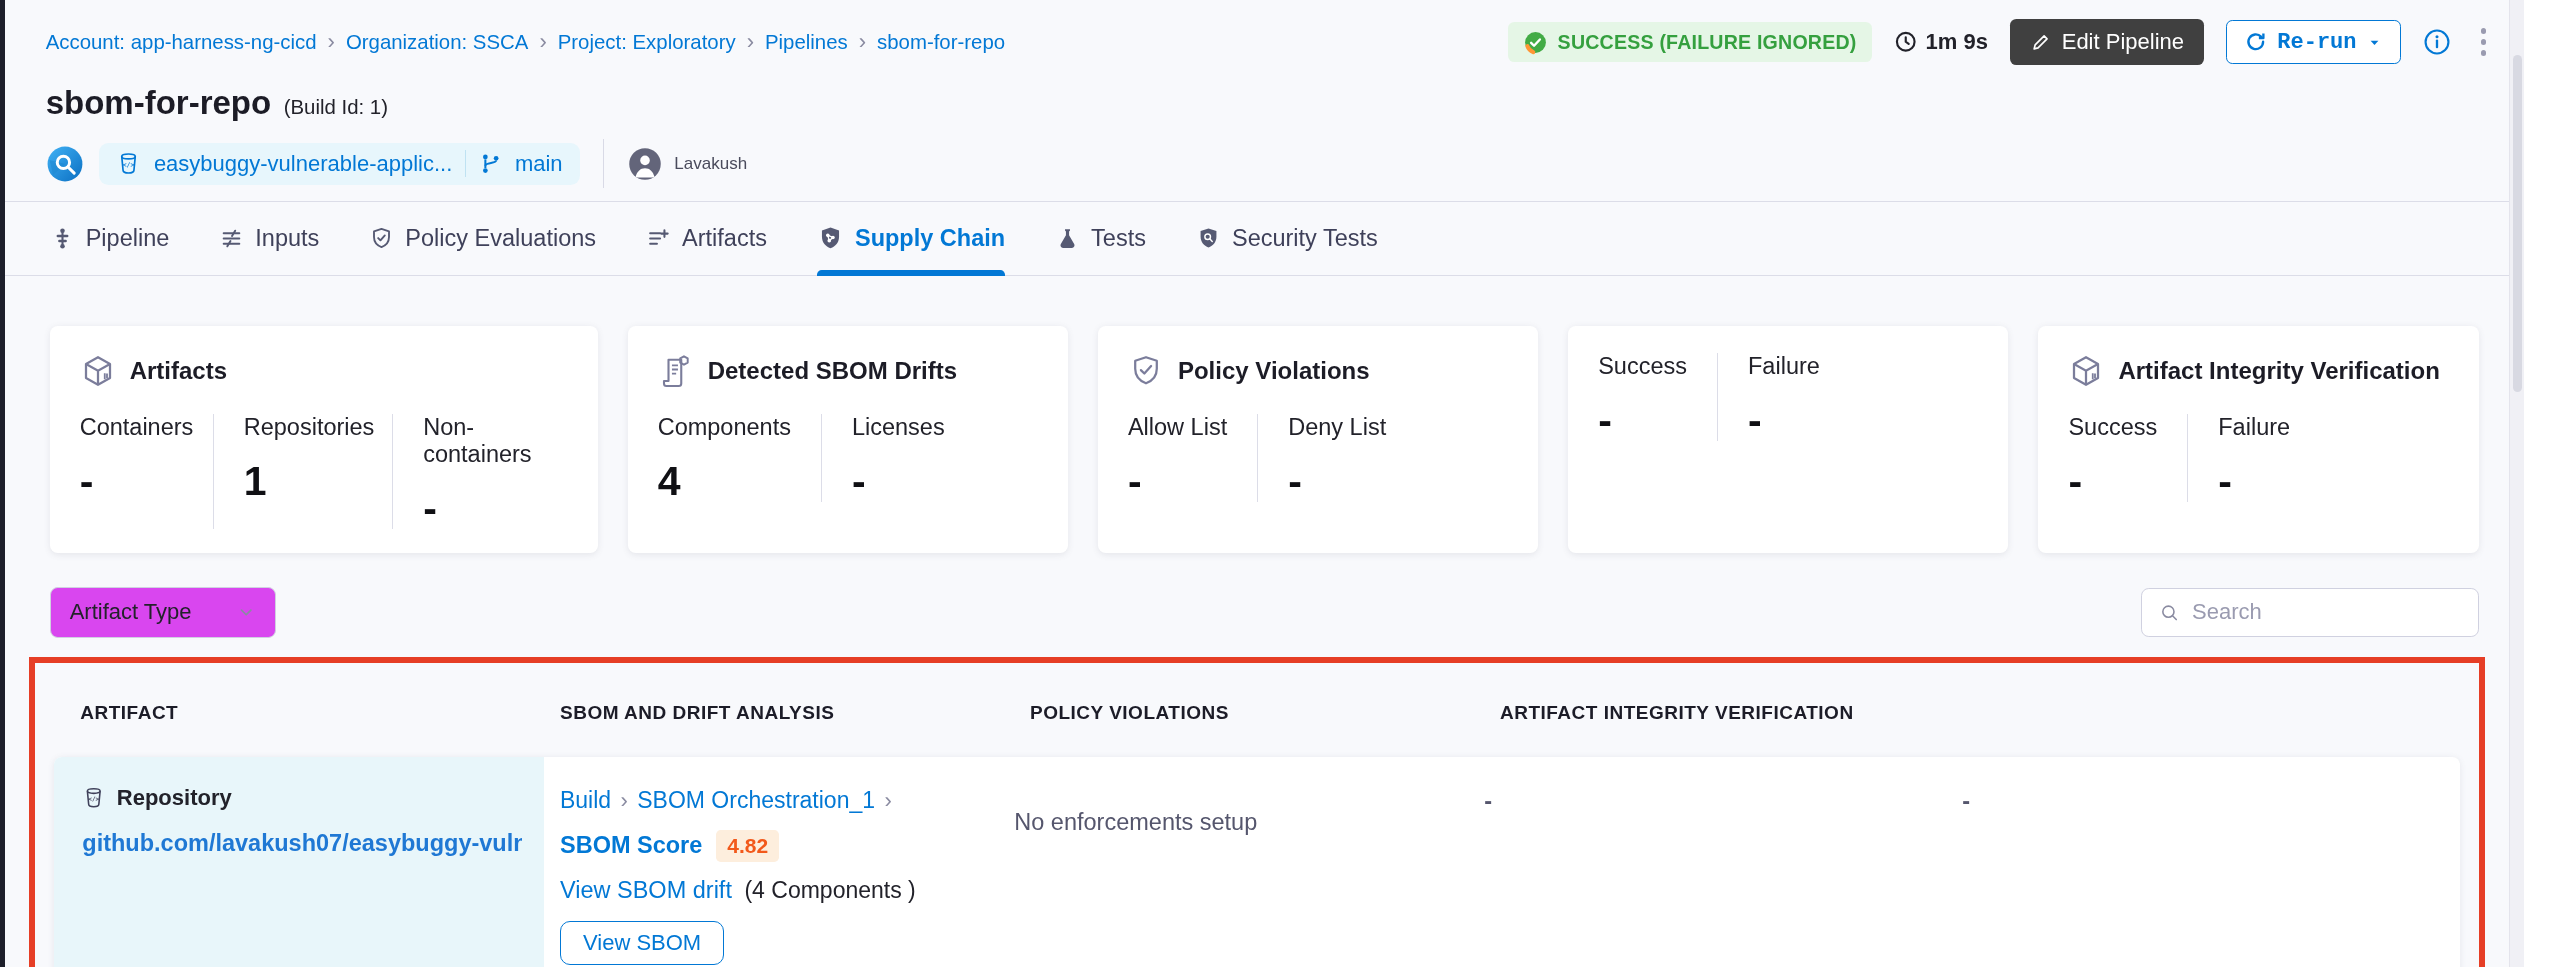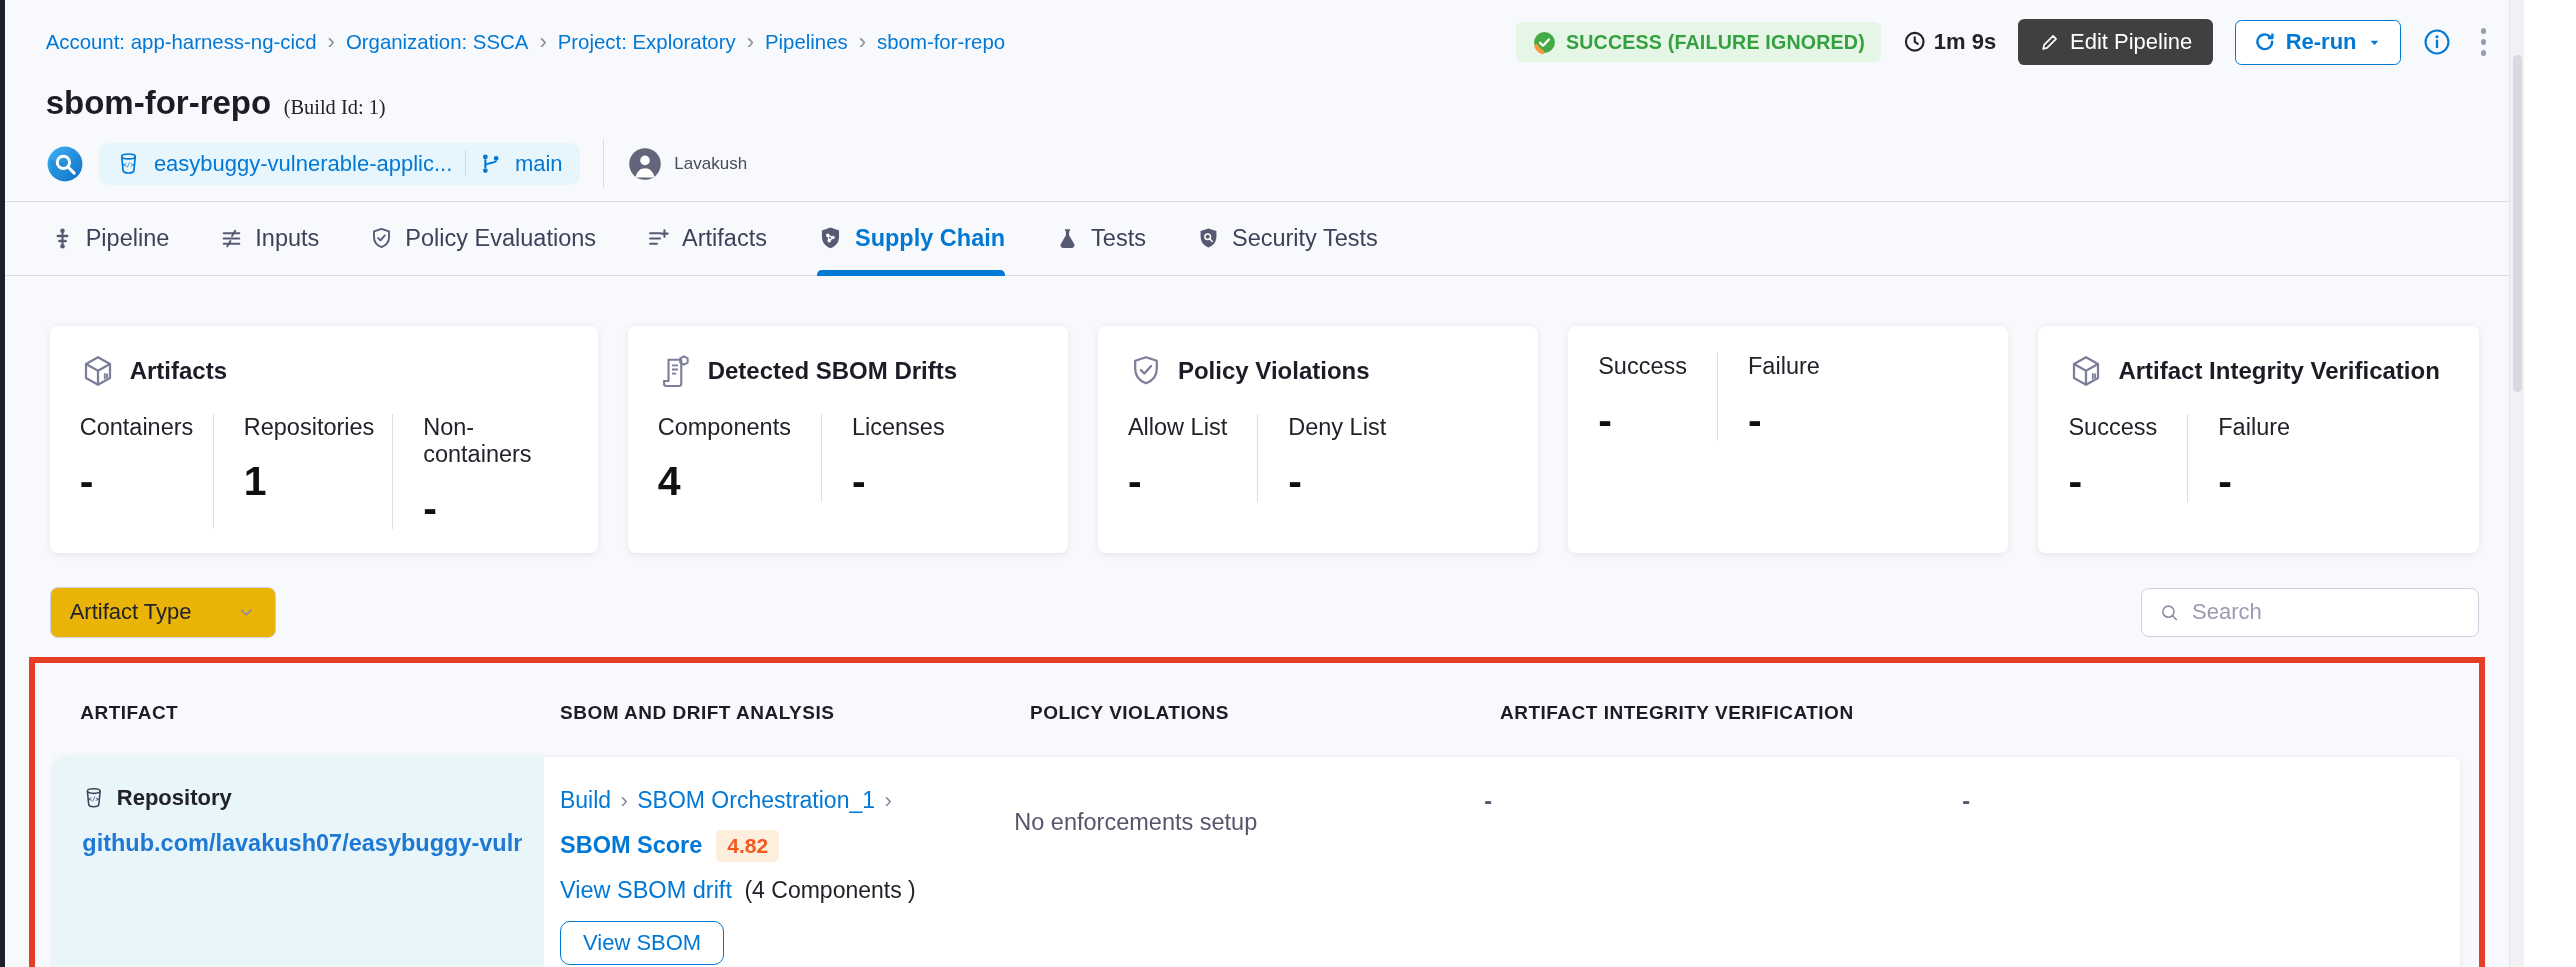--- a/index.html
+++ b/index.html
@@ -19,28 +19,28 @@
   .breadcrumb { display:flex; align-items:center; gap:11px; font-size:20.4px; }
   .breadcrumb a { color:#0278d5; text-decoration:none; cursor:pointer; }
   .crumb-sep { color:#8a8ba1; font-size:22px; line-height:1; }
   .actions { display:flex; align-items:center; gap:22px; }
   .status-badge { display:flex; align-items:center; gap:9.4px; background:#e5f6e6; border-radius:6.3px; padding:7.8px 15.7px;
                   font-size:19.6px; font-weight:bold; color:#35a03f; letter-spacing:0.2px; }
   .duration { display:flex; align-items:center; gap:7.8px; font-size:22px; font-weight:600; color:#22222a; }
   .btn-primary { display:flex; align-items:center; gap:9.4px; background:#404040; color:#fff; border:none; border-radius:6.3px;
                  padding:10.2px 20.4px; font-size:22px; font-family:inherit; cursor:pointer; }
   .btn-outline { display:flex; align-items:center; gap:9.4px; background:#fff; color:#0278d5; border:1.6px solid #0278d5; border-radius:6.3px;
-                 padding:8.6px 17px; font-size:22px; font-weight:bold; font-family:Liberation Sans, sans-serif; cursor:pointer; }
+                 padding:8.6px 17px; font-size:22px; font-weight:bold; font-family:Liberation Mono, monospace; cursor:pointer; }
   .icon-info { width:28px; height:28px; }
   .kebab { display:flex; flex-direction:column; gap:5.5px; padding:3.1px 7.8px; cursor:pointer; }
   .kebab i { width:5.5px; height:5.5px; border-radius:50%; background:#9a9bb0; }
 
   .row2 { margin-top:19px; display:flex; align-items:baseline; gap:12.5px; }
   .page-title { font-size:33px; font-weight:bold; color:#1c1c26; }
-  .build-id { font-size:20.4px; color:#22222a;font-family:Liberation Serif, serif; }
+  .build-id { font-size:20.4px; color:#22222a; }
 
   .row3 { margin-top:17px; display:flex; align-items:center; gap:15.7px; }
   .exec-icon { width:38px; height:38px; }
   .repo-pill { display:flex; align-items:center; gap:12.5px; background:#e7f6fc; border-radius:9.4px; padding:7.8px 17px; cursor:pointer; }
   .repo-pill .txt { color:#0278d5; font-size:22px; }
   .pill-sep { width:1.6px; height:27px; background:#bfe2f2; }
   .v-div { width:0.8px; height:49px; background:#d9dae6; margin:0 7.8px; }
   .user { display:flex; align-items:center; gap:11px; font-size:17px; color:#4a4b5c; }
 
   
@@ -58,21 +58,21 @@
   .card.wide { flex:none; width:548px; }
   .card-head { display:flex; align-items:center; gap:14px; margin-bottom:25px; }
   .card-title { font-size:24px; font-weight:bold; color:#1c1c26; }
   .stats { display:flex; }
   .stat { padding-right:30px; margin-right:30px; border-right:0.8px solid #dcdde8; min-width:117px; }
   .stat:last-child { border-right:none; margin-right:0; padding-right:0; }
   .stat-label { font-size:23.5px; color:#22222a; margin-bottom:20.4px; }
   .stat-value { font-size:41px; font-weight:bold; color:#101014; line-height:1; }
 
   .filter-row { margin-top:34px; display:flex; align-items:center; justify-content:space-between; }
-  .select { display:flex; align-items:center; gap:44px; background:#eab308; border:0.8px solid #d0d1e0; border-radius:7.8px; padding:11.7px 19px; cursor:pointer; }
+  .select { display:flex; align-items:center; gap:44px; background:#d946ef; border:0.8px solid #d0d1e0; border-radius:7.8px; padding:11.7px 19px; cursor:pointer; }
   .select .lbl { font-size:22px; color:#22222a; }
   .search { display:flex; align-items:center; gap:12.5px; width:338px; background:#fff; border:0.8px solid #d0d1e0; border-radius:7.8px; padding:10.2px 17px; }
   .search input { border:none; outline:none; font-size:22px; color:#22222a; width:100%; font-family:inherit; background:transparent; }
   .search input::placeholder { color:#9a9bb0; }
 
   
   .highlight { margin:19px -6.3px 0 -20.4px; border:6.3px solid #e63e26; padding:39px 19px 30px; }
   .thead { display:grid; grid-template-columns:490px 470px 470px 478px 1fr; }
   .th { font-size:19px; font-weight:bold; color:#1c1c28; letter-spacing:0.5px; padding-left:15.7px; }
   .th:first-child { padding-left:26px; }

